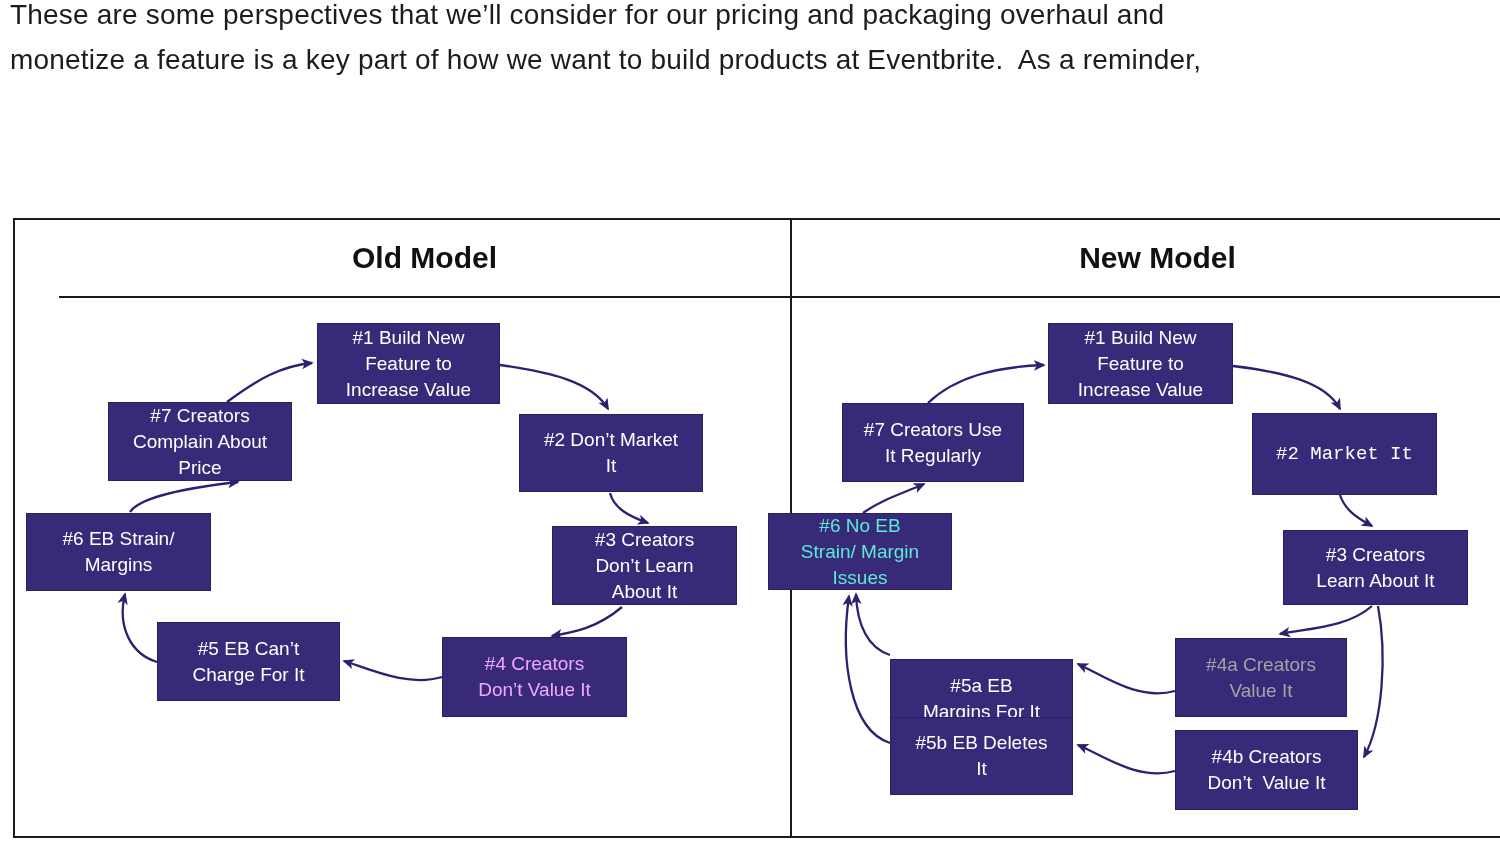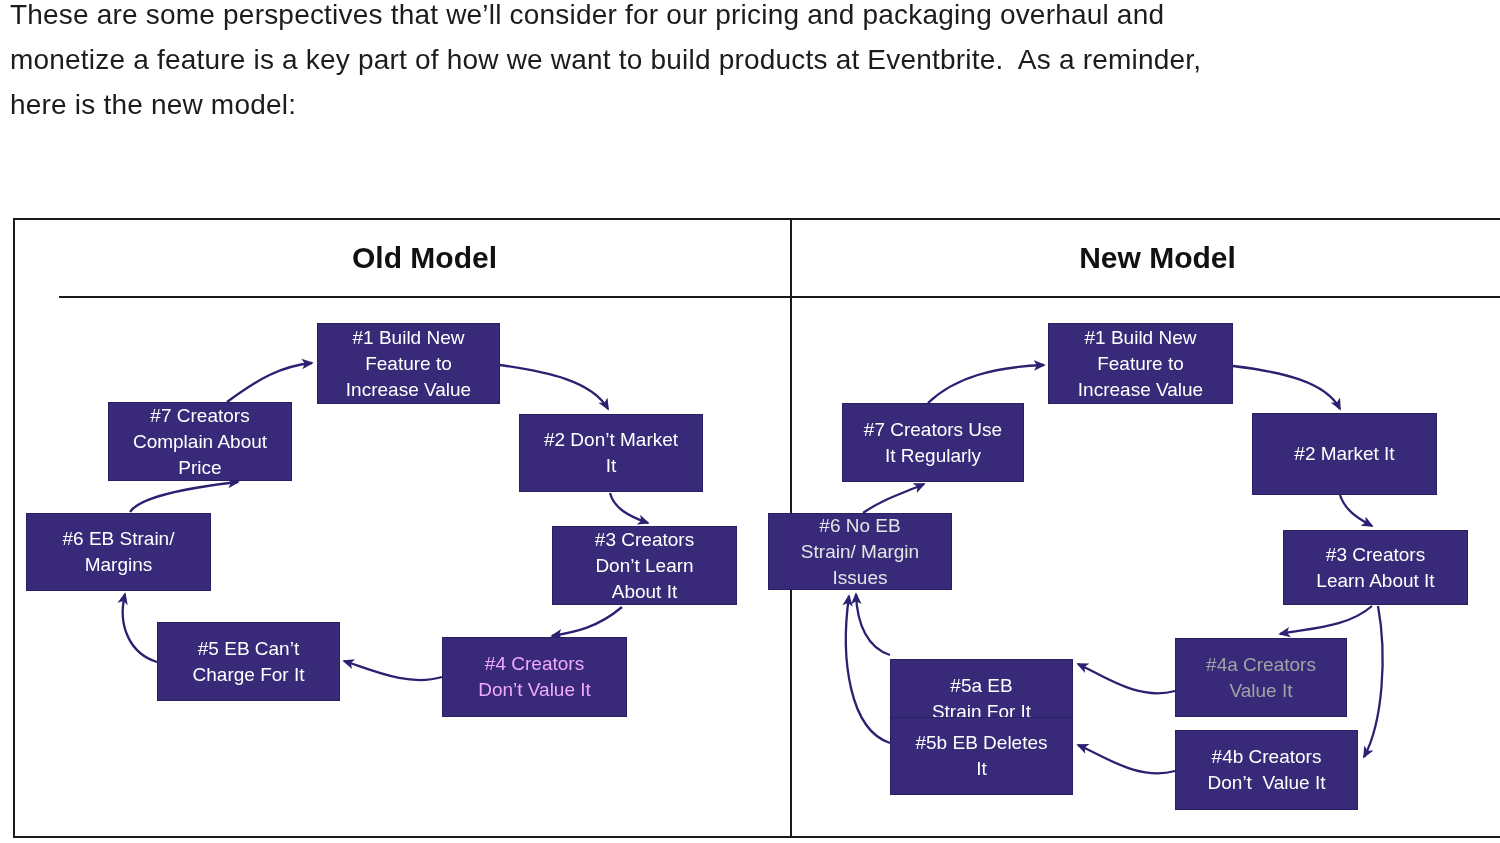--- a/index.html
+++ b/index.html
@@ -29,21 +29,20 @@
   #arrow-layer{position:absolute; left:0; top:0; pointer-events:none;}
 </style>
 </head>
 <body>
 
 <div id="page">
 
   <div id="intro">
     <div class="line">These are some perspectives that we’ll consider for our pricing and packaging overhaul and</div>
     <div class="line">monetize a feature is a key part of how we want to build products at Eventbrite.  As a reminder,</div>
-    <div class="line">here is the new model:</div>
   </div>
 
   <div id="model-table">
     <div class="hdr-row">
       <div class="hdr-cell col-left">Old Model</div>
       <div class="hdr-cell col-right">New Model</div>
     </div>
     <div class="body-row">
       <div class="col-left"></div>
       <div class="col-right"></div>
@@ -107,44 +106,44 @@
       <div class="node" style="left: 108px; top: 402px; width: 184px; height: 79px; background: rgb(56, 42, 121); color: rgb(255, 255, 255); border: 1px solid rgb(42, 31, 99);">
         <div class="nline">#7 Creators</div>
         <div class="nline">Complain About</div>
         <div class="nline">Price</div>
       </div>
       <div class="node" style="left: 1048px; top: 323px; width: 185px; height: 81px; background: rgb(56, 42, 121); color: rgb(255, 255, 255); border: 1px solid rgb(42, 31, 99);">
         <div class="nline">#1 Build New</div>
         <div class="nline">Feature to</div>
         <div class="nline">Increase Value</div>
       </div>
-      <div class="node" style="left: 1252px; top: 413px; width: 185px; height: 82px; background: rgb(56, 42, 121); color: rgb(255, 255, 255); border: 1px solid rgb(42, 31, 99);">
+      <div class="node" style="left: 1252px; top: 413px; width: 185px; height: 82px; background: rgb(56, 42, 121); color: rgb(255, 255, 255); border: 1px solid rgb(42, 31, 99); font-family: Liberation Mono, monospace;">
         <div class="nline">#2 Market It</div>
       </div>
       <div class="node" style="left: 1283px; top: 530px; width: 185px; height: 75px; background: rgb(56, 42, 121); color: rgb(255, 255, 255); border: 1px solid rgb(42, 31, 99);">
         <div class="nline">#3 Creators</div>
         <div class="nline">Learn About It</div>
       </div>
       <div class="node" style="left: 1175px; top: 638px; width: 172px; height: 79px; background: rgb(56, 42, 121); color: #a3a3a3; border: 1px solid rgb(42, 31, 99);">
         <div class="nline">#4a Creators</div>
         <div class="nline">Value It</div>
       </div>
       <div class="node" style="left: 1175px; top: 730px; width: 183px; height: 80px; background: rgb(56, 42, 121); color: rgb(255, 255, 255); border: 1px solid rgb(42, 31, 99);">
         <div class="nline">#4b Creators</div>
         <div class="nline">Don’t  Value It</div>
       </div>
       <div class="node" style="left: 890px; top: 659px; width: 183px; height: 79px; background: rgb(56, 42, 121); color: rgb(255, 255, 255); border: 1px solid rgb(42, 31, 99);">
         <div class="nline">#5a EB</div>
-        <div class="nline">Strain For It</div>
+        <div class="nline">Margins For It</div>
       </div>
       <div class="node" style="left: 890px; top: 717px; width: 183px; height: 78px; background: rgb(56, 42, 121); color: rgb(255, 255, 255); border: 1px solid rgb(42, 31, 99);">
         <div class="nline">#5b EB Deletes</div>
         <div class="nline">It</div>
       </div>
-      <div class="node" style="left: 768px; top: 513px; width: 184px; height: 77px; background: rgb(56, 42, 121); color: #e5e5e5; border: 1px solid rgb(42, 31, 99);">
+      <div class="node" style="left: 768px; top: 513px; width: 184px; height: 77px; background: rgb(56, 42, 121); color: #5eead4; border: 1px solid rgb(42, 31, 99);">
         <div class="nline">#6 No EB</div>
         <div class="nline">Strain/ Margin</div>
         <div class="nline">Issues</div>
       </div>
       <div class="node" style="left: 842px; top: 403px; width: 182px; height: 79px; background: rgb(56, 42, 121); color: rgb(255, 255, 255); border: 1px solid rgb(42, 31, 99);">
         <div class="nline">#7 Creators Use</div>
         <div class="nline">It Regularly</div>
       </div>
     </div>
 

